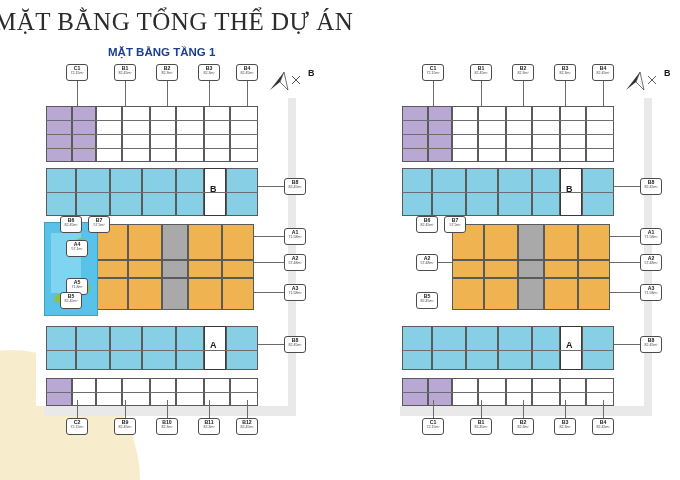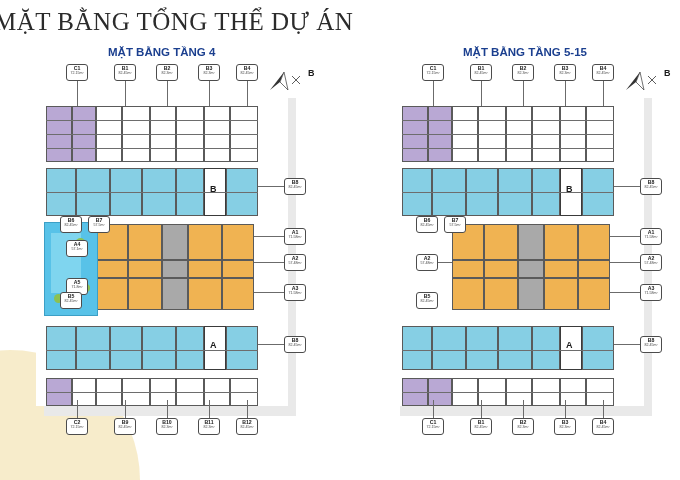--- a/index.html
+++ b/index.html
@@ -139,22 +139,21 @@
 </style>
 </head>
 <body>
 
 <div id="root">
 
   <div class="corner-arc"></div>
 
   <div class="main-title">MẶT BẰNG TỔNG THỂ DỰ ÁN</div>
 
-  <div class="plan-title" id="t-left">MẶT BẰNG TẦNG 4</div>
-  <div class="plan-title" id="t-right">MẶT BẰNG TẦNG 5-15</div>
+  <div class="plan-title" id="t-left">MẶT BẰNG TẦNG 1</div>
 
   <div class="plan" id="plan-left">
     <div class="plan-shadow"></div>
     <div class="plan-body">
 
       <div class="blk purple" style="left:10px;  top:18px; width:26px; height:56px;"></div>
       <div class="blk purple" style="left:36px;  top:18px; width:24px; height:56px;"></div>
       <div class="blk white" style="left:60px;  top:18px; width:26px; height:56px;"></div>
       <div class="blk white" style="left:86px;  top:18px; width:28px; height:56px;"></div>
       <div class="blk white" style="left:114px; top:18px; width:26px; height:56px;"></div>

